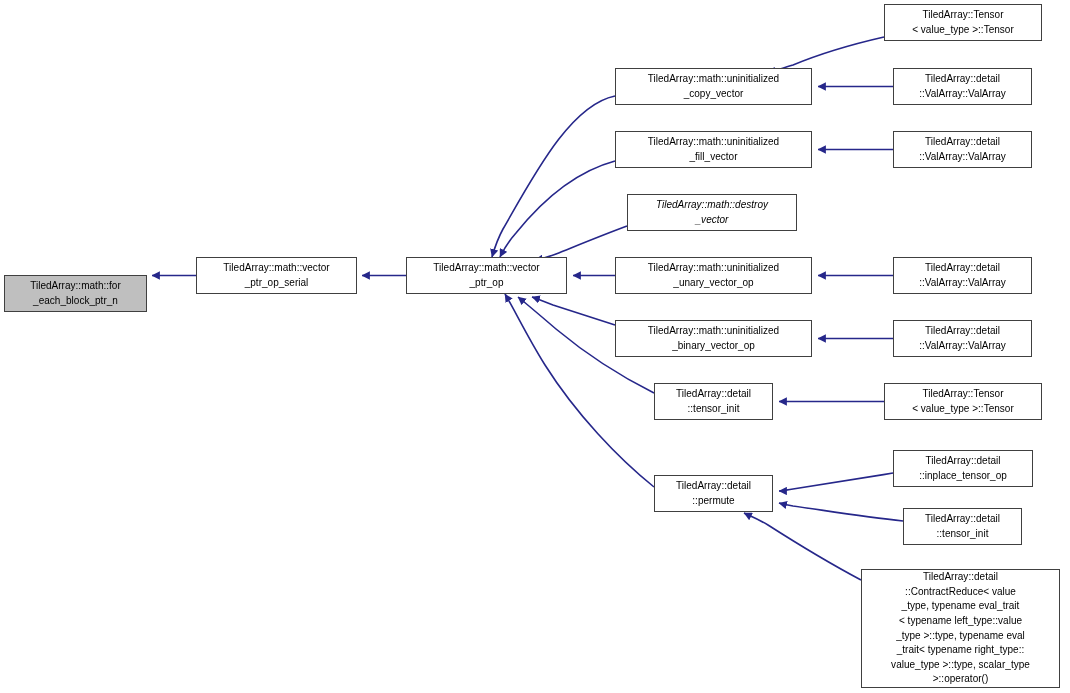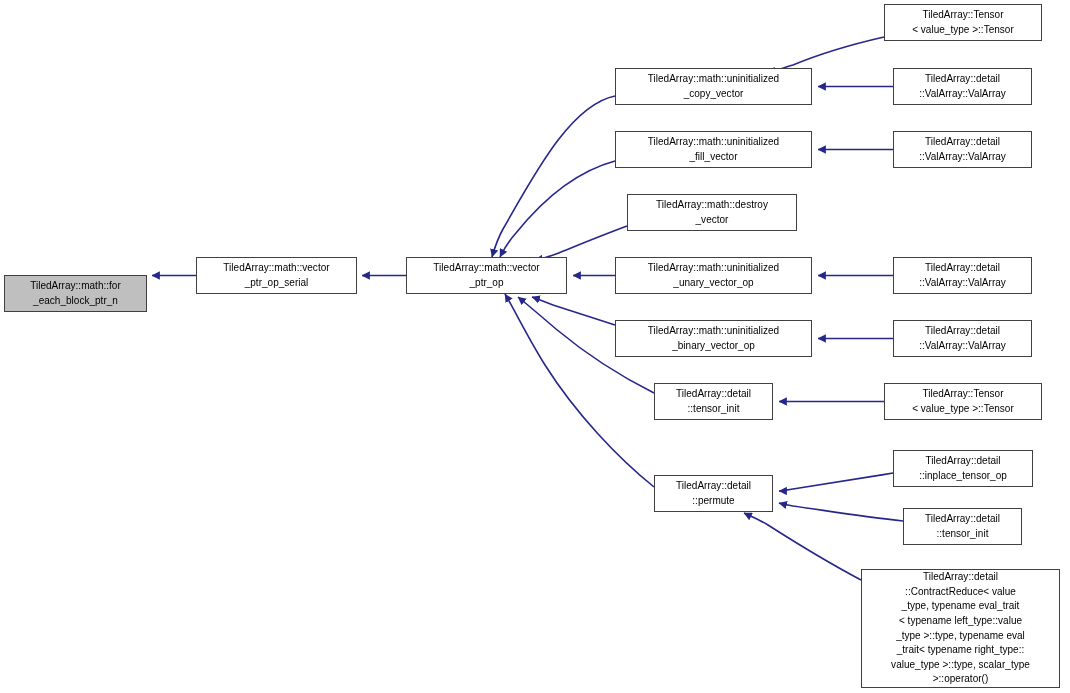--- a/index.html
+++ b/index.html
@@ -102,21 +102,21 @@
 <div class="node current" style="left: 4px; top: 275px; width: 143px; height: 37px;"><span class="label">TiledArray::math::for
 _each_block_ptr_n</span></div>
     <div class="node" style="left: 196px; top: 257px; width: 161px; height: 37px;"><span class="label">TiledArray::math::vector
 _ptr_op_serial</span></div>
     <div class="node" style="left: 406px; top: 257px; width: 161px; height: 37px;"><span class="label">TiledArray::math::vector
 _ptr_op</span></div>
     <div class="node" style="left: 615px; top: 68px; width: 197px; height: 37px;"><span class="label">TiledArray::math::uninitialized
 _copy_vector</span></div>
     <div class="node" style="left: 615px; top: 131px; width: 197px; height: 37px;"><span class="label">TiledArray::math::uninitialized
 _fill_vector</span></div>
-    <div class="node" style="left: 627px; top: 194px; width: 170px; height: 37px;"><span class="label">TiledArray::math::destroy
+    <div class="node" style="left: 627px; top: 194px; width: 170px; height: 37px; font-style: italic;"><span class="label">TiledArray::math::destroy
 _vector</span></div>
     <div class="node" style="left: 615px; top: 257px; width: 197px; height: 37px;"><span class="label">TiledArray::math::uninitialized
 _unary_vector_op</span></div>
     <div class="node" style="left: 615px; top: 320px; width: 197px; height: 37px;"><span class="label">TiledArray::math::uninitialized
 _binary_vector_op</span></div>
     <div class="node" style="left: 654px; top: 383px; width: 119px; height: 37px;"><span class="label">TiledArray::detail
 ::tensor_init</span></div>
     <div class="node" style="left: 654px; top: 475px; width: 119px; height: 37px;"><span class="label">TiledArray::detail
 ::permute</span></div>
     <div class="node" style="left: 884px; top: 4px; width: 158px; height: 37px;"><span class="label">TiledArray::Tensor

